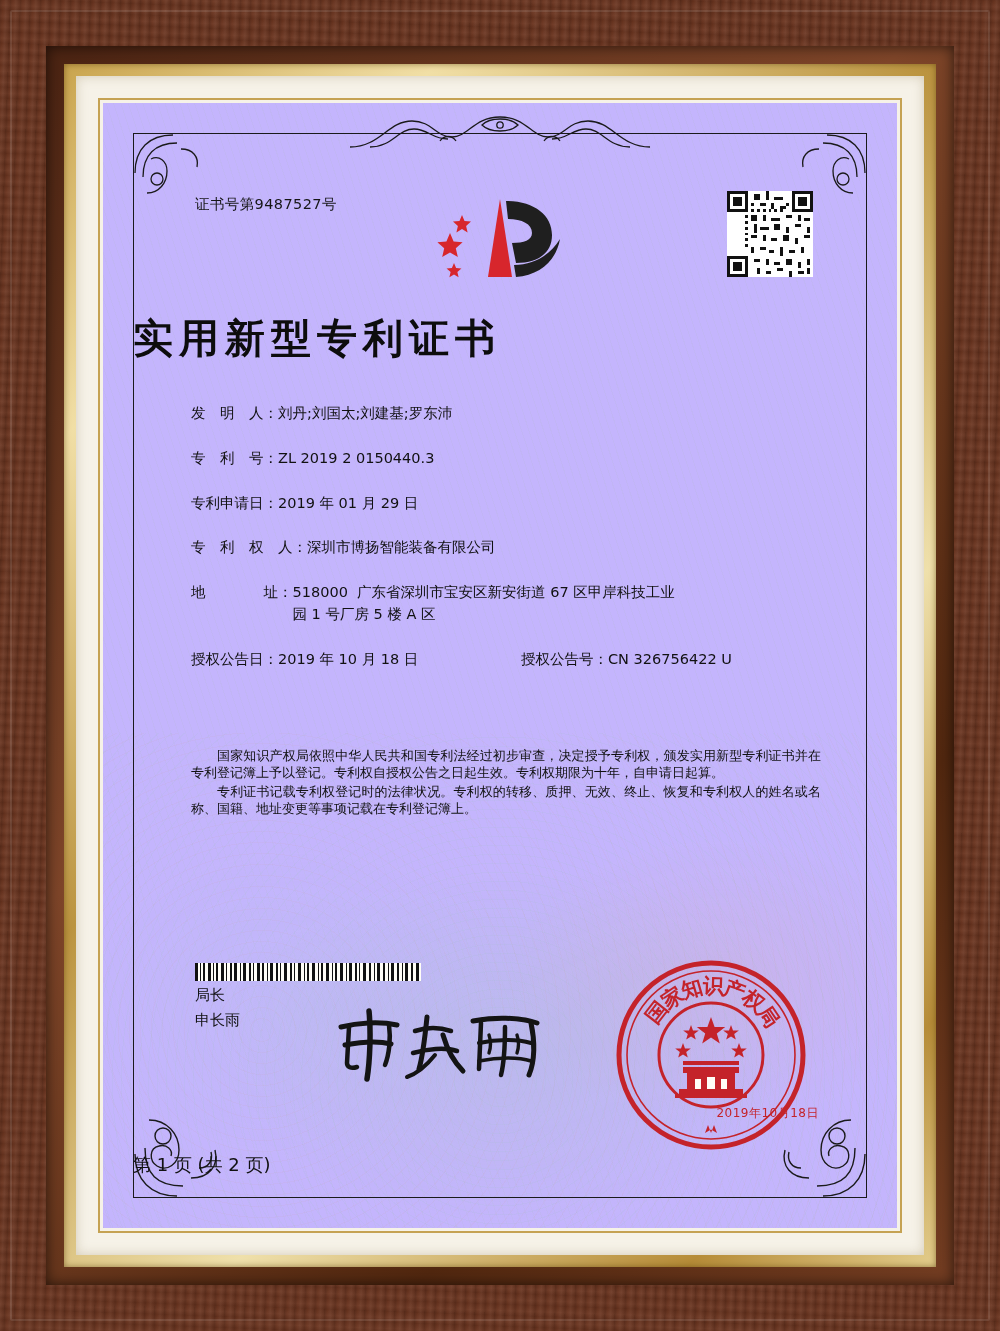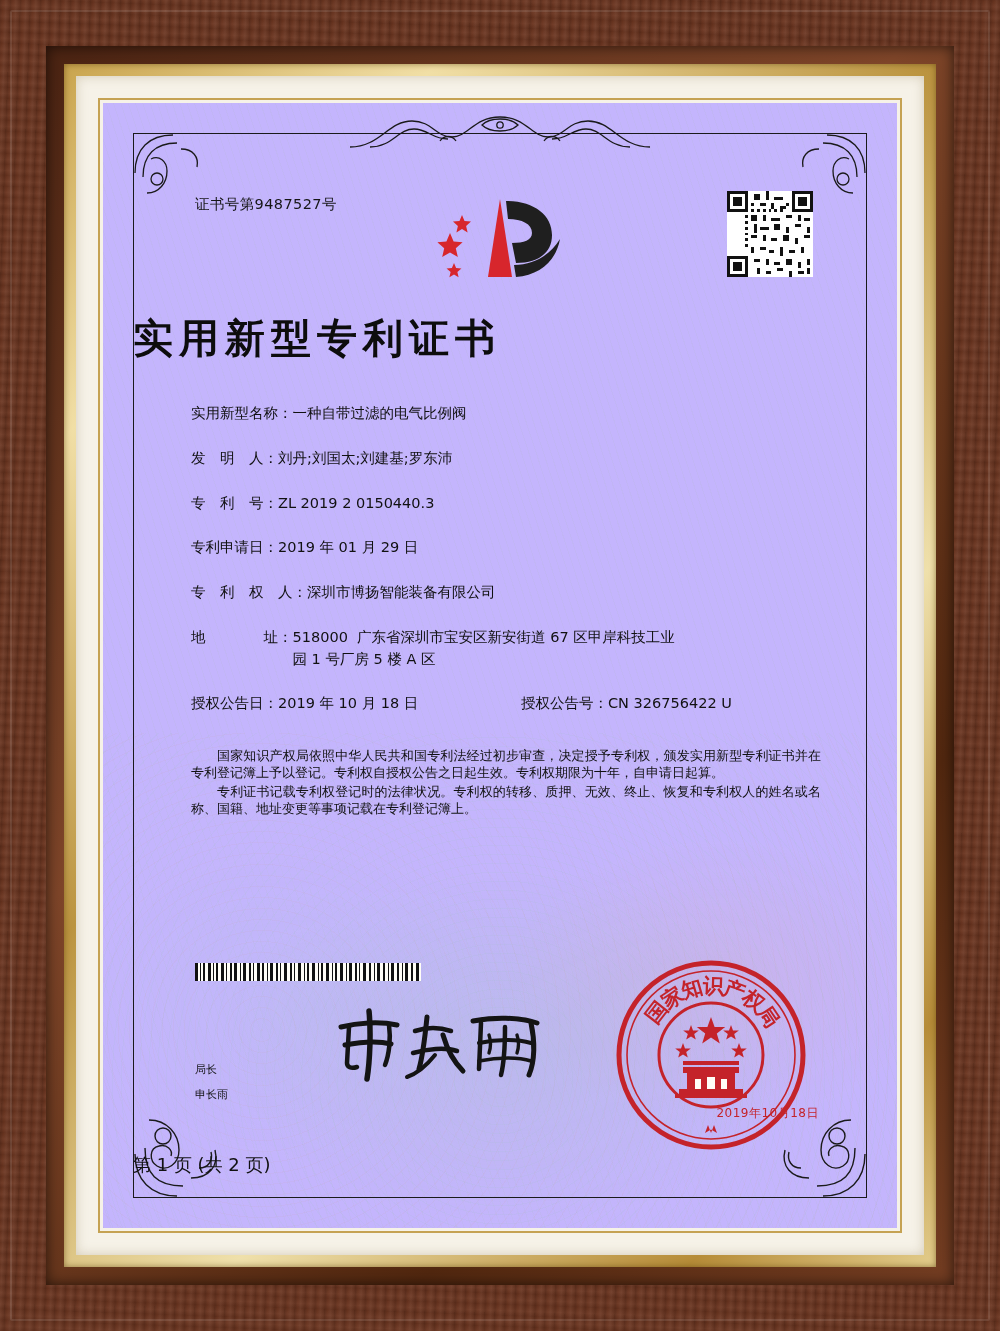--- a/index.html
+++ b/index.html
@@ -216,22 +216,22 @@
     left: 62px;
     top: 830px;
     width: 226px;
     height: 18px;
   }
 
   
   .sig-label {
     position: absolute;
     left: 62px;
-    top: 924px;
-    font-size: 11px;
+    top: 850px;
+    font-size: 15px;
     color: #111;
     line-height: 25px;
   }
   .sig-script {
     position: absolute;
     left: 190px;
     top: 872px;
     width: 230px;
     height: 78px;
   }
@@ -430,24 +430,20 @@
             <rect x="27" y="26" width="1" height="2"></rect>
           <rect x="8" y="4" width="1" height="1"></rect>
             <rect x="20" y="4" width="1" height="1"></rect>
         </g>
       </svg>
     </div>
 
     <div class="title">实用新型专利证书</div>
 
     <div class="fields">
-      <div class="field-row">
-        <span class="field-label">实用新型名称：</span>
-        <span class="field-value">一种自带过滤的电气比例阀</span>
-      </div>
       <div class="field-row">
         <span class="field-label">发　明　人：</span>
         <span class="field-value">刘丹;刘国太;刘建基;罗东沛</span>
       </div>
       <div class="field-row">
         <span class="field-label">专　利　号：</span>
         <span class="field-value">ZL 2019 2 0150440.3</span>
       </div>
       <div class="field-row">
         <span class="field-label">专利申请日：</span>

